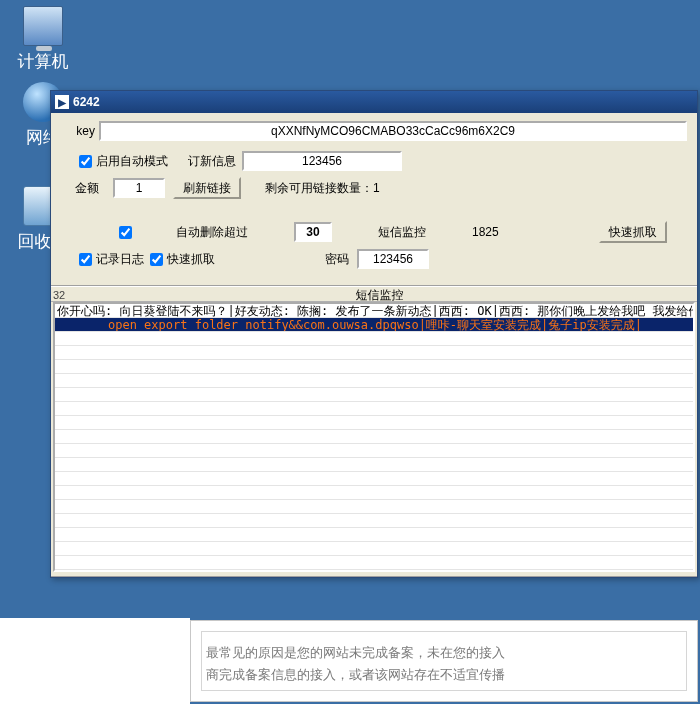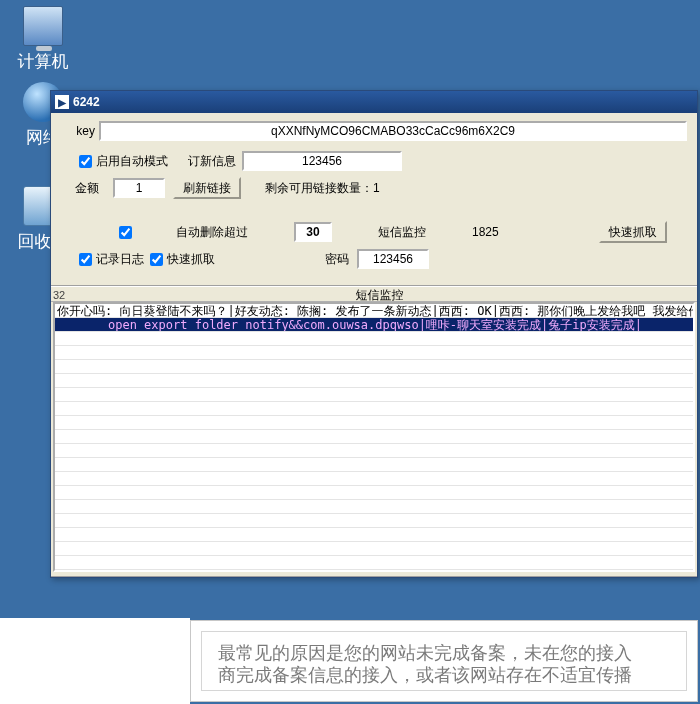--- a/index.html
+++ b/index.html
@@ -116,35 +116,35 @@
   .grid-row {
     height:14px; line-height:14px;
     border-bottom:1px solid #e4e4e4;
     white-space:nowrap;
     overflow:hidden;
     font-size:12px;
     padding-left:2px;
     font-family:"SimSun","宋体",monospace;
   }
   .grid-row.hdr { background:#fff; color:#000; }
-  .grid-row.sel { background:#0a246a; color:#f0abfc; text-align:center;}
+  .grid-row.sel { background:#0a246a; color:#f97316; text-align:center;}
   .grid-empty .grid-row { background:#fff; }
   .bottom-page {
     position:absolute;
     left:190px; top:620px;
     width:508px; height:82px;
     background:#fff;
     border:1px solid #c7c7c7;
   }
   .bottom-inner {
     margin:10px 10px;
     border:1px solid #d6d6d6;
-    padding:10px 16px;
+    padding:10px 4px;
     color:#7a7a7a;
-    font-size:18px;
+    font-size:13px;
     line-height:22px;
     height:60px;
     overflow:hidden;
   }
   .left-strip{
     position:absolute;left:0;top:618px;width:190px;height:86px;background:#fff;
   }
 </style>
 </head>
 <body>

